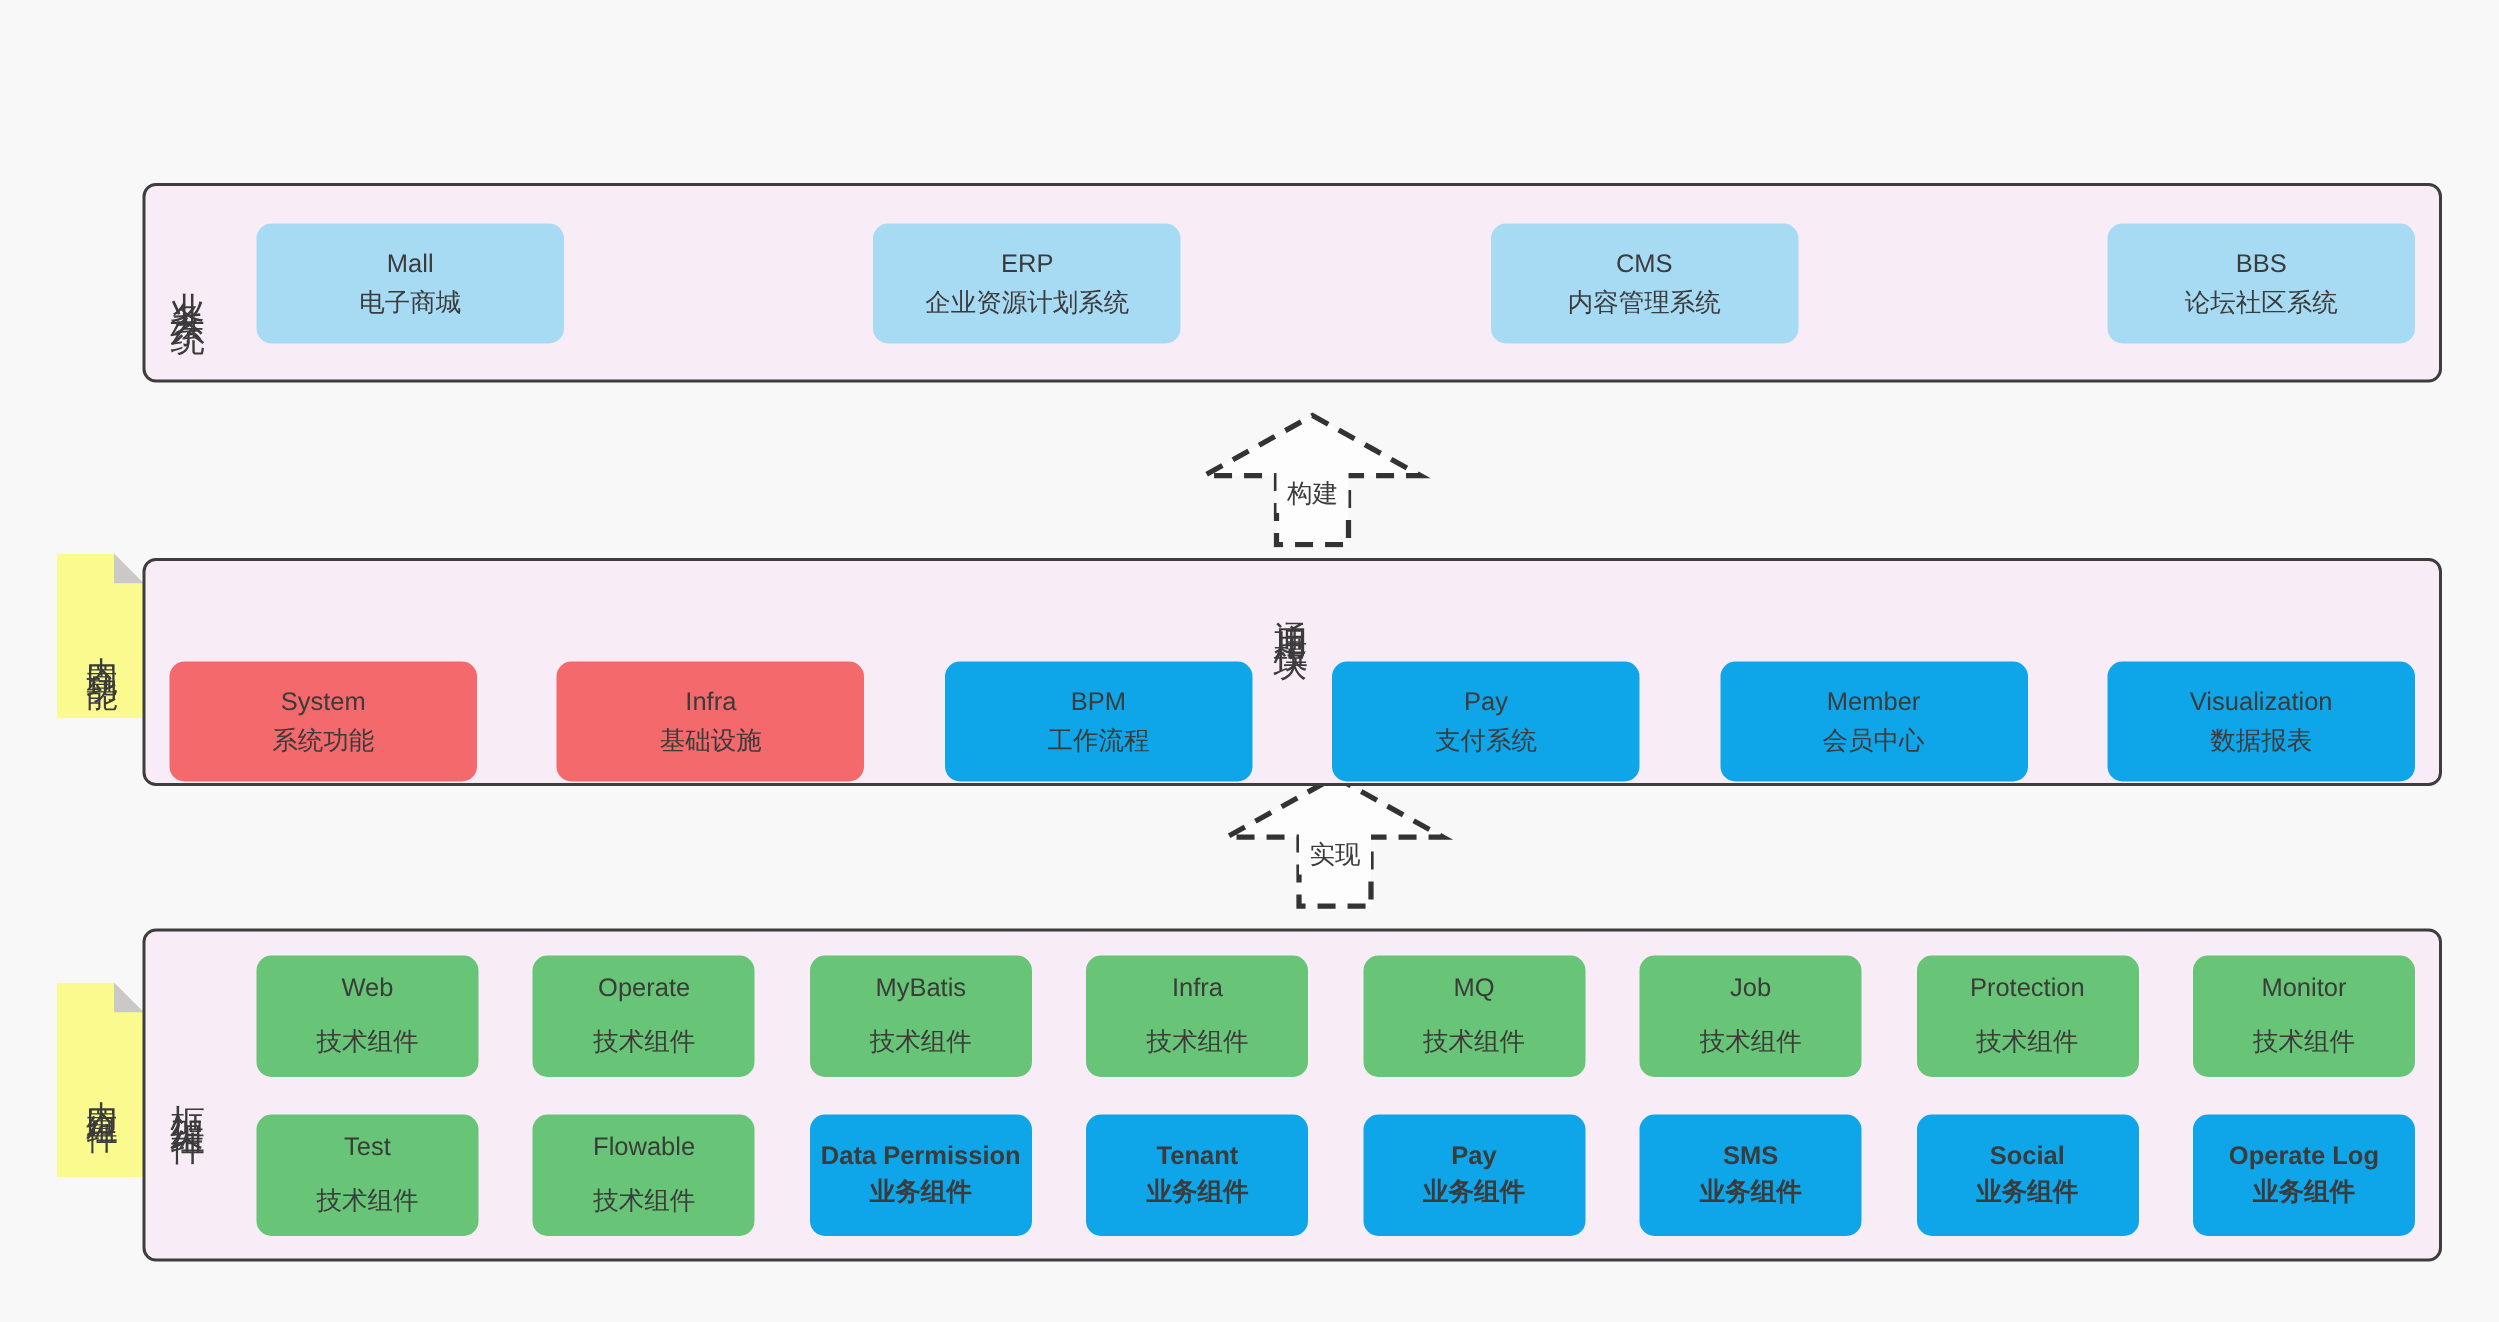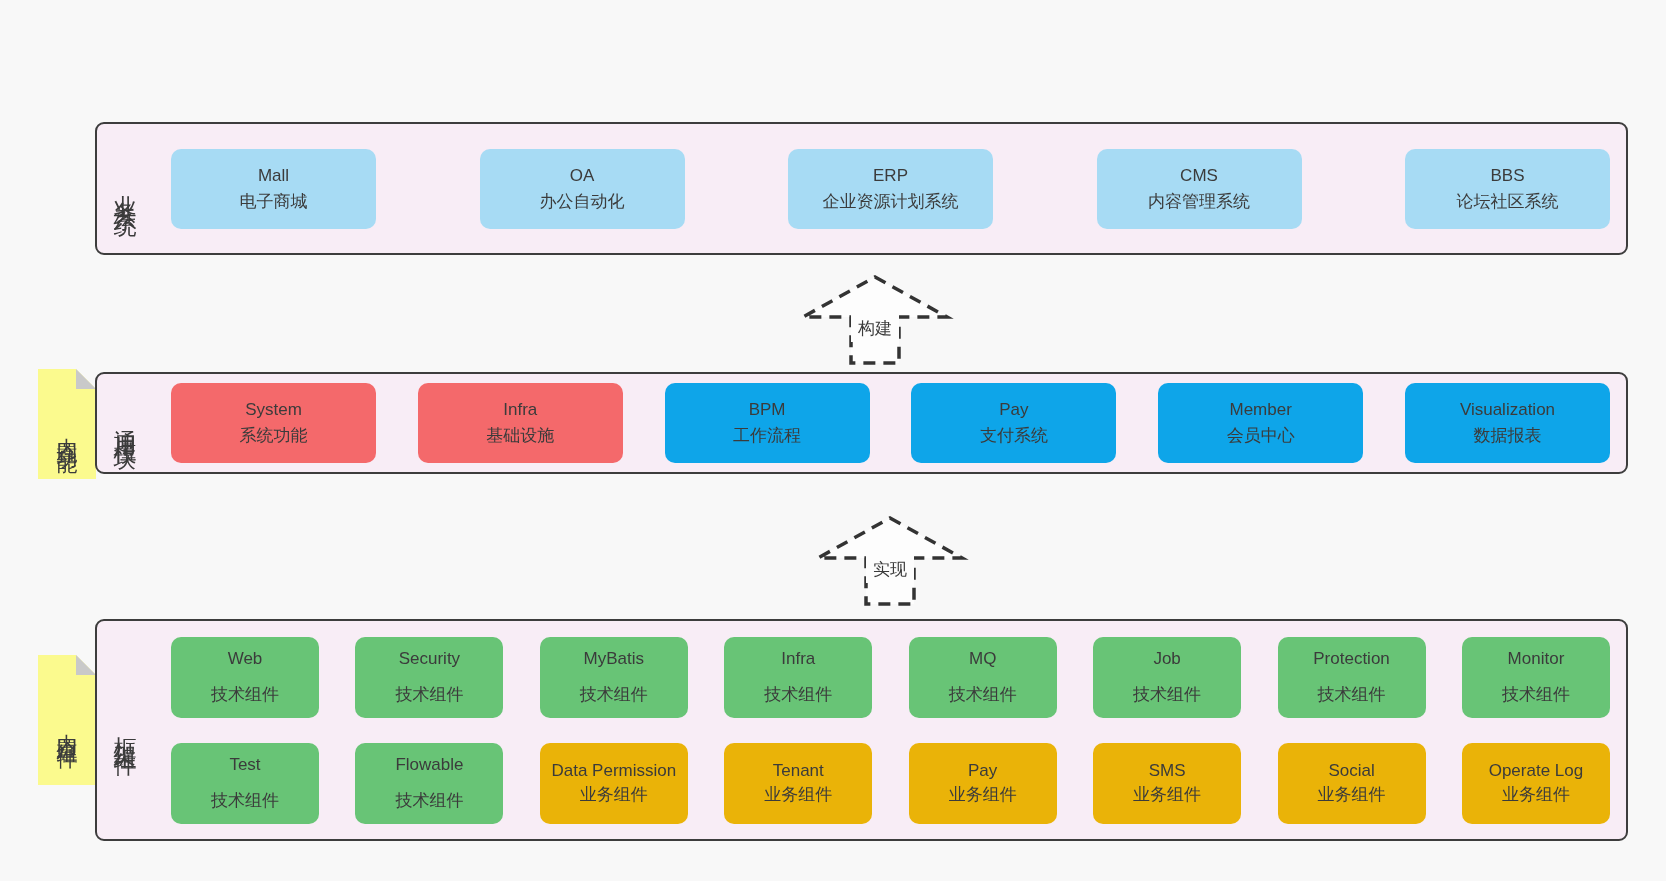--- a/index.html
+++ b/index.html
@@ -17,21 +17,21 @@
   .panel{
     position:absolute;left:95px;width:1533px;
     background:#f8edf6;
     border:2px solid #3d3d3d;
     border-radius:9px;
     box-sizing:border-box;
     display:flex;
     z-index:2;
   }
   .panel-top{top:122px;height:133px;}
-  .panel-mid{top:372px;height:102px;}
+  .panel-mid{top:372px;height:152px;flex-direction:column;}
   .panel-bottom{top:619px;height:222px;}
 
   .vlabel{
     flex:0 0 58px;
     display:flex;align-items:center;justify-content:center;
     writing-mode:vertical-rl;text-orientation:upright;
     font-size:23px;letter-spacing:6px;color:#3b3b3b;
     padding:4px 0;
   }
   .row-area{
@@ -49,21 +49,21 @@
     display:flex;flex-direction:column;align-items:center;justify-content:center;
     text-align:center;font-size:17px;line-height:26px;
     box-sizing:border-box;padding:2px 6px;
   }
   .node-wide{width:205px;}
   .node-narrow{width:148px;height:81px;line-height:24px;}
   .blue{background:#a7dbf4;}
   .red{background:#f4696b;}
   .pink{background:#0ea5e9;}
   .green{background:#68c476;gap:12px;}
-  .lightgreen{background:#eab308;}
+  .lightgreen{background:#0ea5e9;font-weight:bold;}
 
   
   .sticky{position:absolute;left:38px;width:58px;z-index:1;}
   .sticky .paper{
     position:absolute;inset:0;background:#fbfa8e;
     clip-path:polygon(0 0,calc(100% - 20px) 0,100% 20px,100% 100%,0 100%);
   }
   .sticky .fold{position:absolute;top:0;right:0;width:20px;height:20px;}
   .sticky .vtext{
     position:absolute;inset:0;
@@ -113,24 +113,20 @@
 
   <section class="panel panel-top">
     <div class="vlabel">业务系统</div>
     <div class="row-area">
       <div class="node-row">
         <div class="node node-wide blue">
           <div>Mall</div>
           <div>电子商城</div>
         </div>
         <div class="node node-wide blue">
-          <div>OA</div>
-          <div>办公自动化</div>
-        </div>
-        <div class="node node-wide blue">
           <div>ERP</div>
           <div>企业资源计划系统</div>
         </div>
         <div class="node node-wide blue">
           <div>CMS</div>
           <div>内容管理系统</div>
         </div>
         <div class="node node-wide blue">
           <div>BBS</div>
           <div>论坛社区系统</div>
@@ -185,21 +181,21 @@
 
   <section class="panel panel-bottom">
     <div class="vlabel">框架组件</div>
     <div class="row-area">
       <div class="node-row">
         <div class="node node-narrow green">
           <div>Web</div>
           <div>技术组件</div>
         </div>
         <div class="node node-narrow green">
-          <div>Security</div>
+          <div>Operate</div>
           <div>技术组件</div>
         </div>
         <div class="node node-narrow green">
           <div>MyBatis</div>
           <div>技术组件</div>
         </div>
         <div class="node node-narrow green">
           <div>Infra</div>
           <div>技术组件</div>
         </div>

